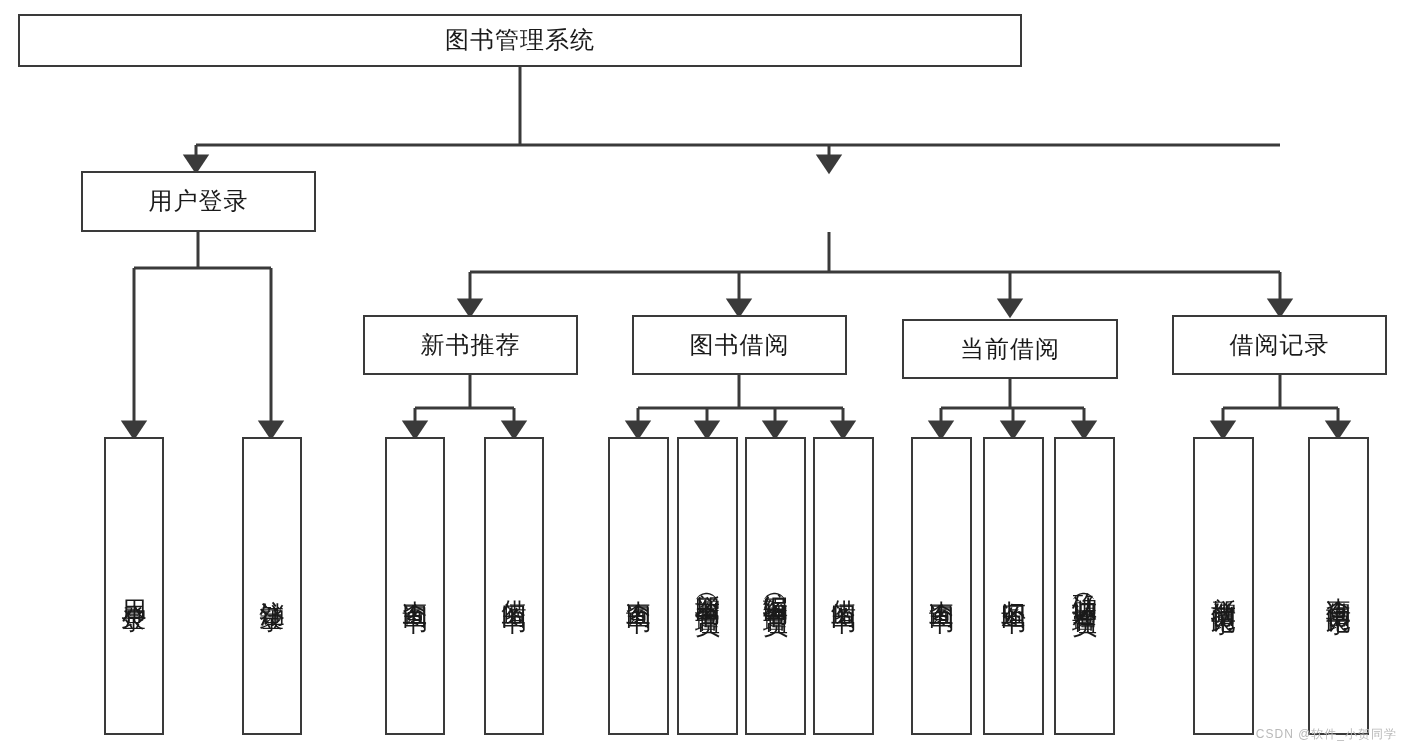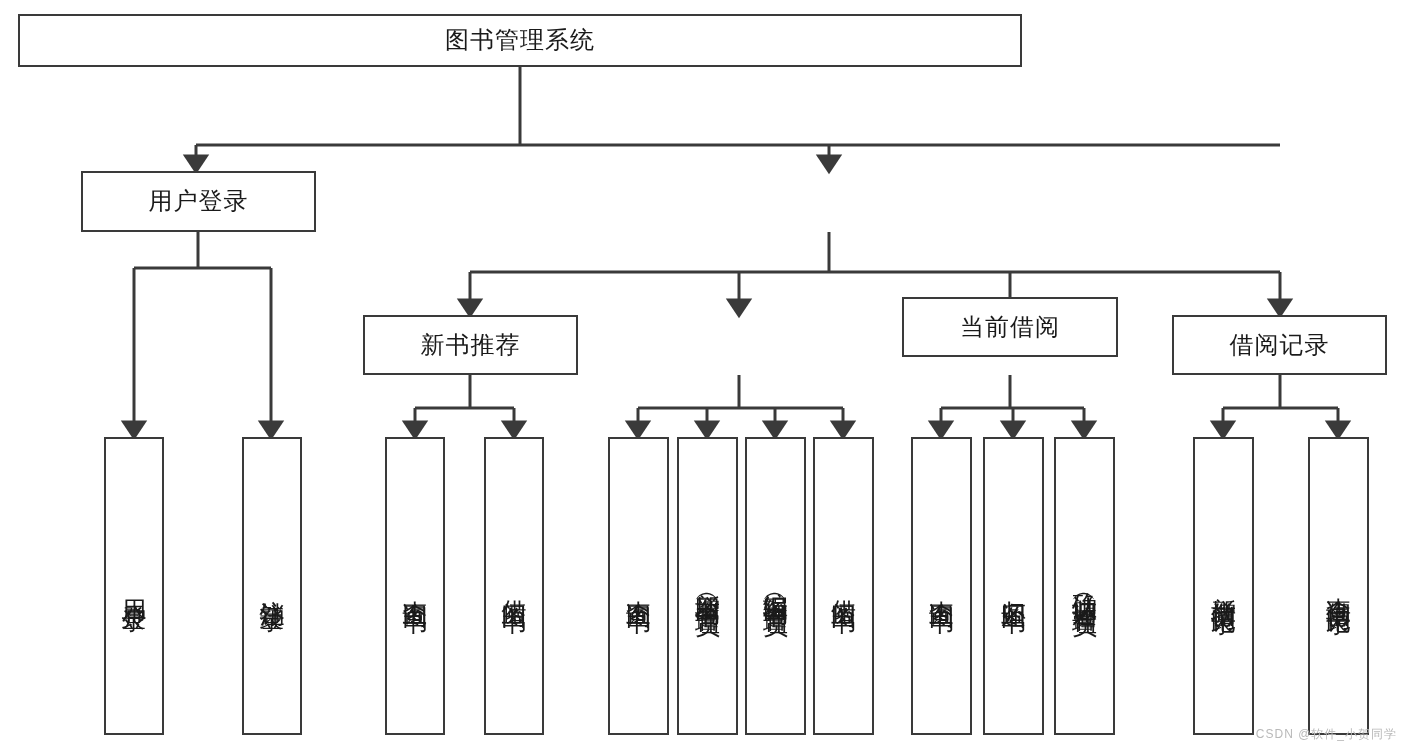--- a/index.html
+++ b/index.html
@@ -128,21 +128,24 @@
     <span>图书管理系统</span>
   </div>
 
   <div class="node horiz" style="left:81px;top:171px;width:235px;height:61px;">
     <span>用户登录</span>
   </div>
 
   <div class="node horiz" style="left:363px;top:315px;width:215px;height:60px;">
     <span>新书推荐</span>
   </div>
-  <div class="node horiz" style="left:902px;top:297px;width:216px;height:60px;">
+  <div class="node horiz" style="left:632px;top:315px;width:215px;height:60px;">
+    <span>图书借阅</span>
+  </div>
+  <div class="node horiz" style="left:902px;top:319px;width:216px;height:60px;">
     <span>当前借阅</span>
   </div>
   <div class="node horiz" style="left:1172px;top:315px;width:215px;height:60px;">
     <span>借阅记录</span>
   </div>
 
   <div class="node vert" style="left:104px;top:437px;width:60px;height:298px;">
     <span class="vlabel">用户登录</span>
   </div>
   <div class="node vert" style="left:242px;top:437px;width:60px;height:298px;">

